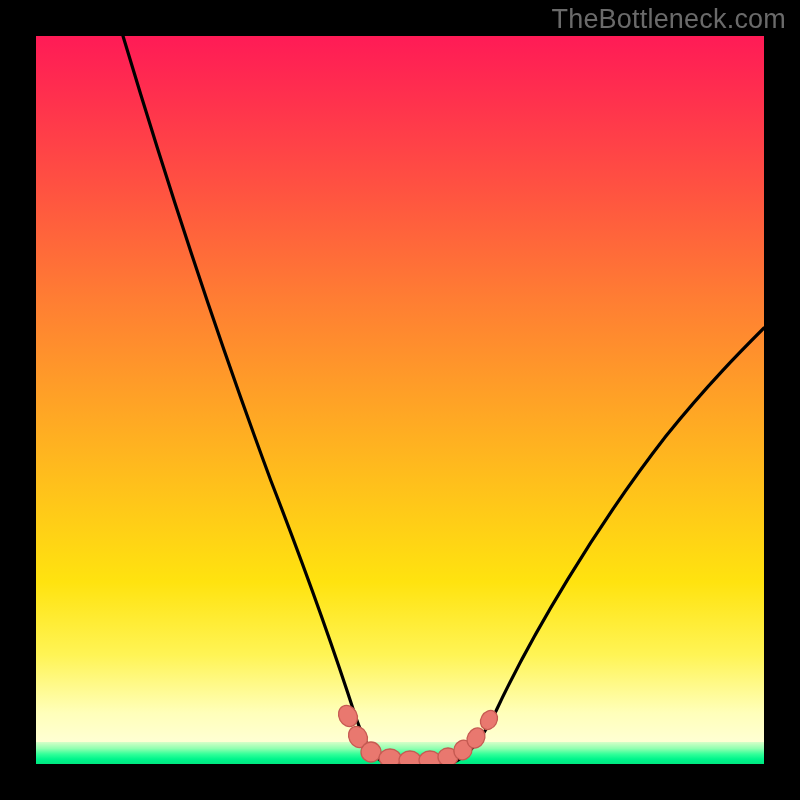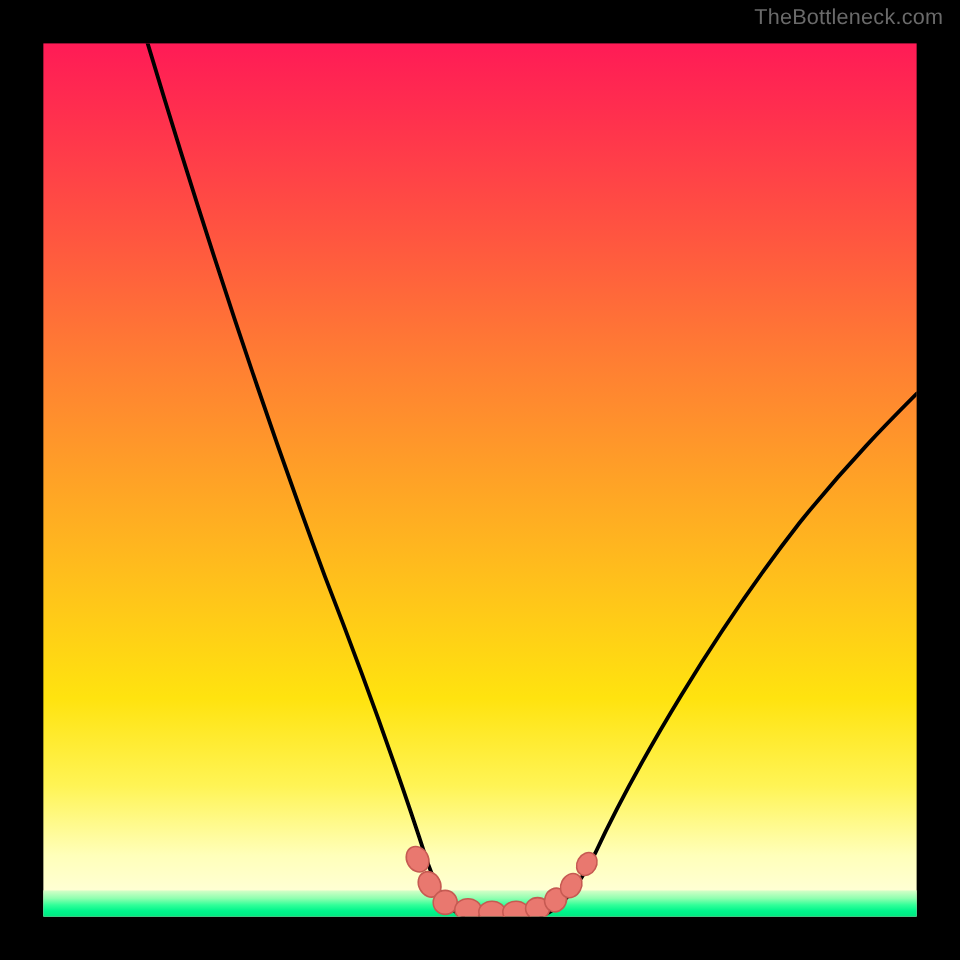--- a/index.html
+++ b/index.html
@@ -62,21 +62,21 @@
   }
   .svg-layer {
     position: absolute;
     inset: 0;
   }
   .watermark {
     position: absolute;
     top: 4px;
     right: 14px;
     color: #6a6a6a;
-    font-size: 18px;
+    font-size: 27px;
     letter-spacing: 0.2px;
     font-weight: 500;
     user-select: none;
   }
 </style>
 </head>
 <body>
 
 <div class="frame">
 

